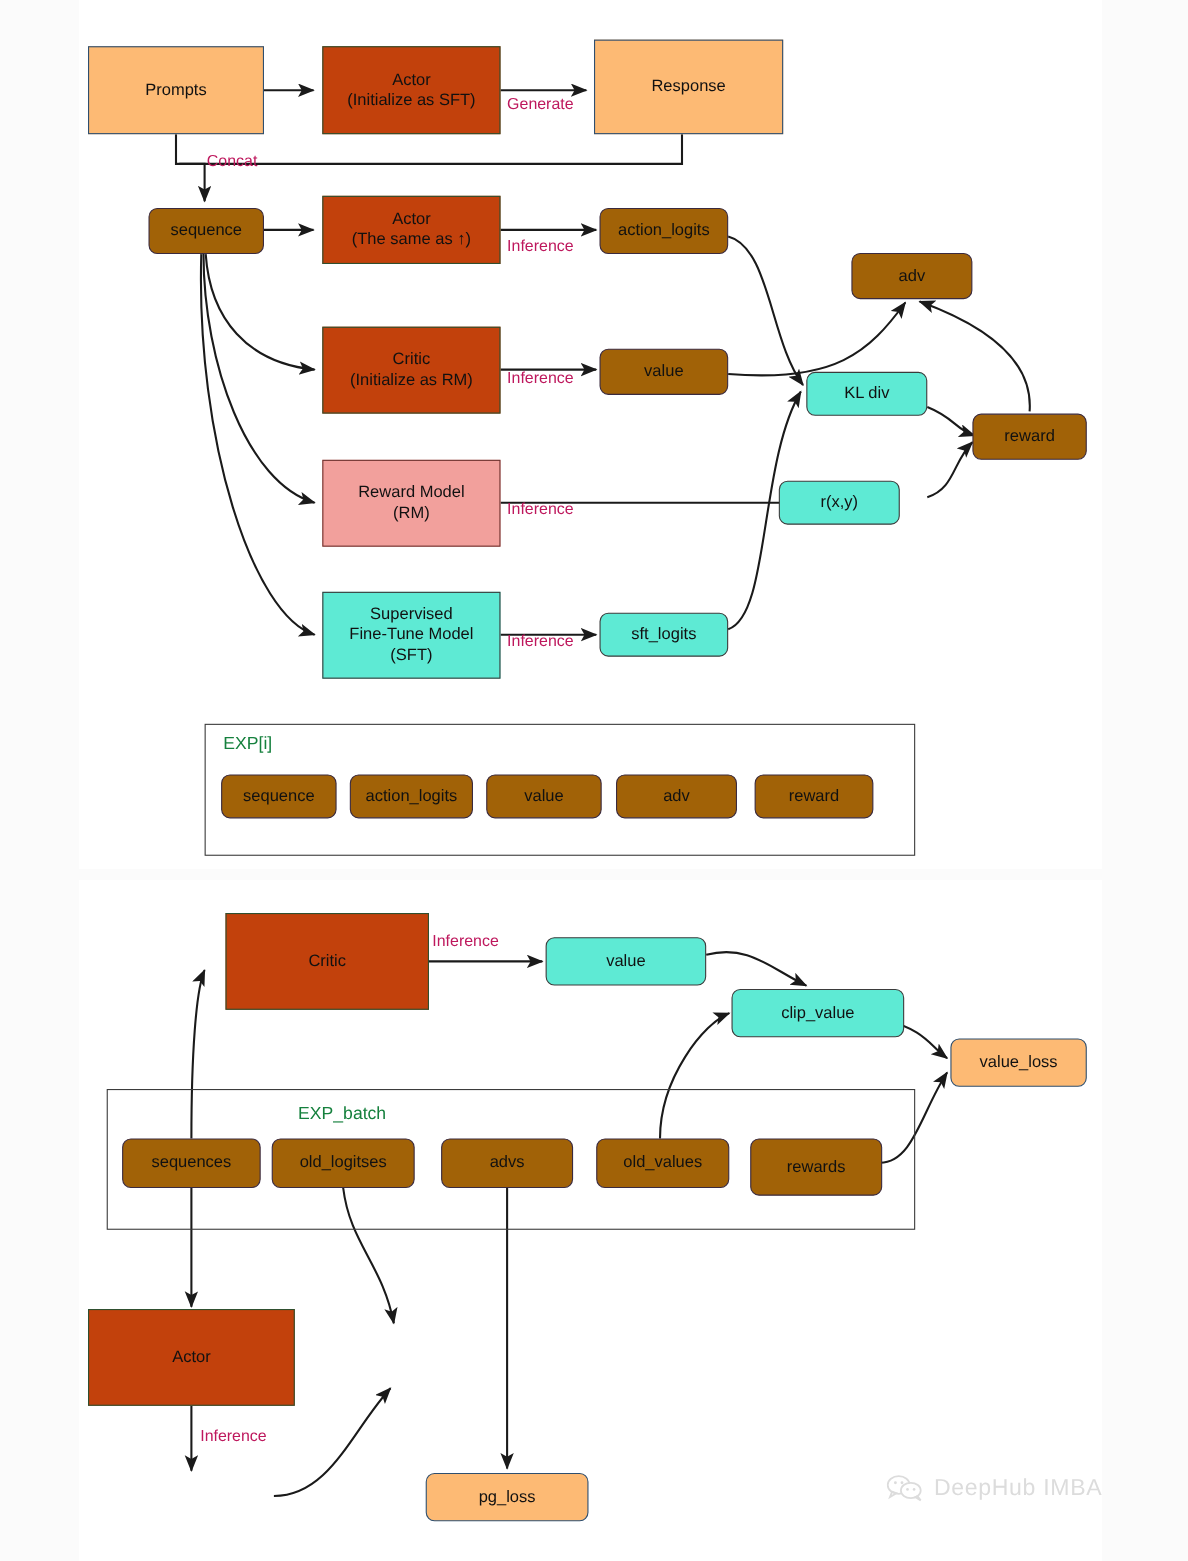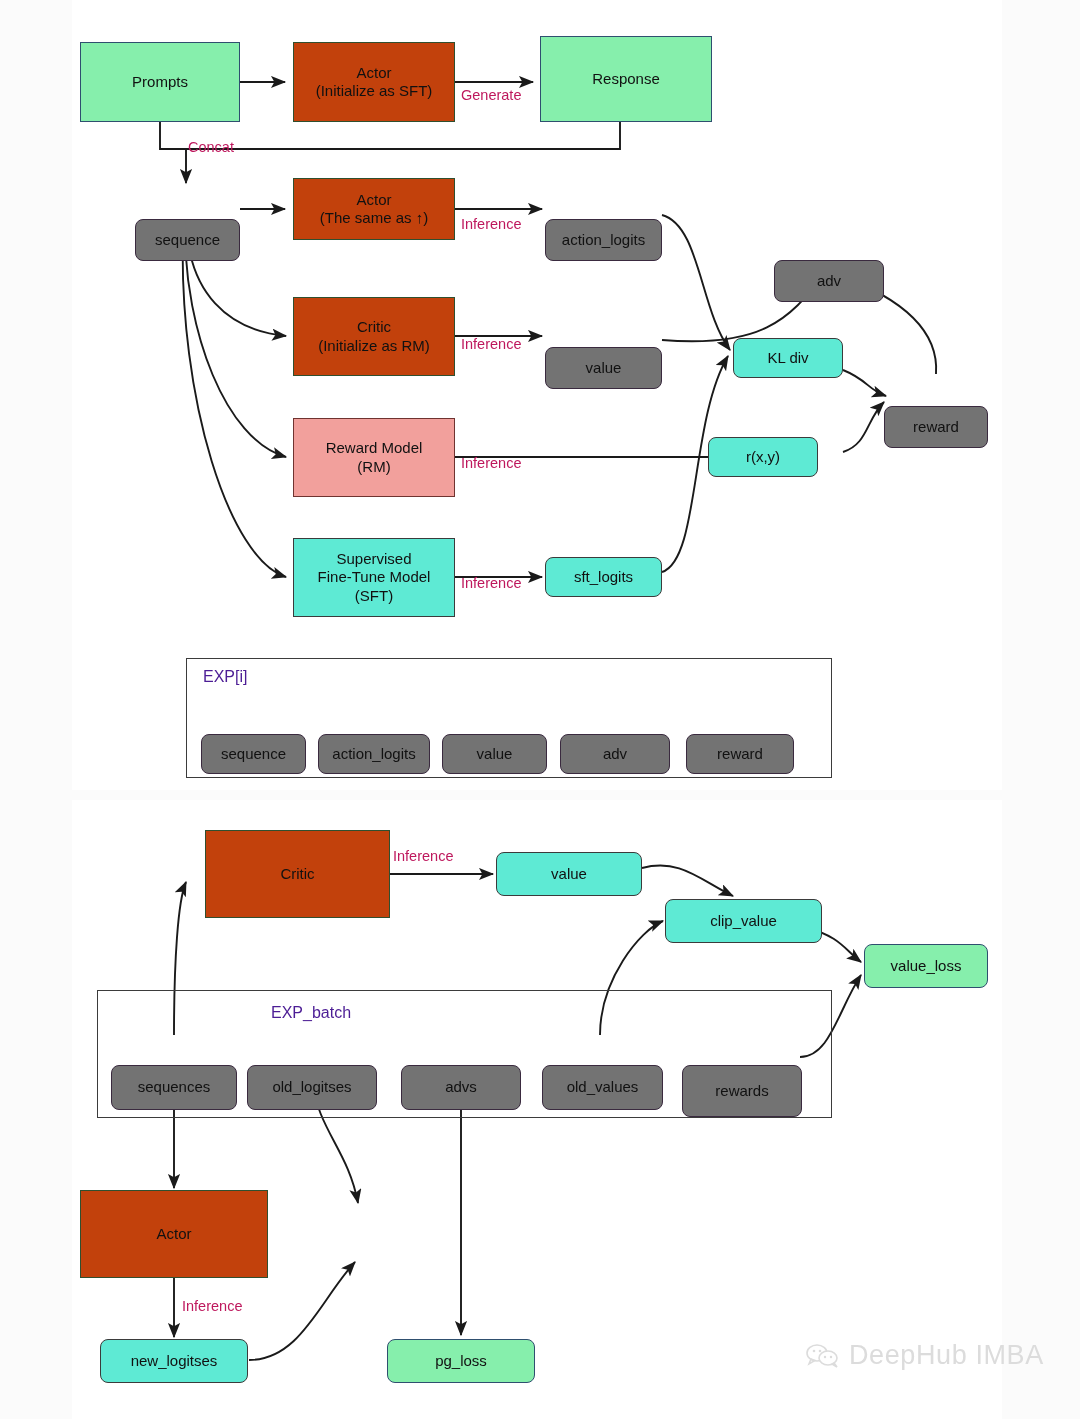--- a/index.html
+++ b/index.html
@@ -40,53 +40,53 @@
     text-align: center;
     color: #111111;
     border: 1.6px solid #3b3b3b;
     line-height: 1.22;
     white-space: pre-line;
     font-size: 15px;
   }
   .rect   { border-radius: 0px; }
   .pill   { border-radius: 8px; }
 
-  .c-blue   { background: #86efac; border-color: #2f4f6f; }
+  .c-blue   { background: #fdba74; border-color: #2f4f6f; }
   .c-green  { background: #c2410c; border-color: #2f4f2f; }
   .c-red    { background: #f2a09c; border-color: #6f3330; }
-  .c-purple { background: #737373; border-color: #3a2a3f; margin-top: 30px; }
+  .c-purple { background: #a16207; border-color: #3a2a3f; }
   .c-gray   { background: #5eead4; border-color: #3b3b3b; }
 
   .group-box {
     position: absolute;
     box-sizing: border-box;
     border: 1.6px solid #3b3b3b;
     background: transparent;
   }
   .group-label {
     position: absolute;
     font-size: 16px;
-    color: #4c1d95;
+    color: #15803d;
   }
 
   .edge-label {
     position: absolute;
     font-size: 14.5px;
     color: #be185d;
     white-space: nowrap;
   }
 
   #watermark {
     position: absolute;
     left: 806px; top: 1340px;
     display: flex;
     align-items: center;
     gap: 9px;
     color: #d9d9d9;
-    font-size: 27px;
+    font-size: 21px;
     letter-spacing: 0.6px;
     user-select: none;
   }
   #watermark .wm-text { color: #dcdcdc; }
 </style>
 </head>
 <body>
 
 <div id="stage">
 
@@ -228,21 +228,20 @@
 
   <div class="node pill c-purple" style="left:111px; top:1035px; width:126px; height:45px;">sequences</div>
   <div class="node pill c-purple" style="left:247px; top:1035px; width:130px; height:45px;">old_logitses</div>
   <div class="node pill c-purple" style="left:401px; top:1035px; width:120px; height:45px;">advs</div>
   <div class="node pill c-purple" style="left:542px; top:1035px; width:121px; height:45px;">old_values</div>
   <div class="node pill c-purple" style="left:682px; top:1035px; width:120px; height:52px;">rewards</div>
 
   <div class="node rect c-green" style="left:80px; top:1190px; width:188px; height:88px;">Actor</div>
 
 
-  <div class="node pill c-gray" style="left:100px; top:1339px; width:148px; height:44px;">new_logitses</div>
 
   <div class="node pill c-blue" style="left:387px; top:1339px; width:148px; height:44px;">pg_loss</div>
 
   <div class="edge-label" style="left:393px; top:848px;">Inference</div>
   <div class="edge-label" style="left:182px; top:1298px;">Inference</div>
 
   <div id="watermark">
     <svg width="34" height="26" viewBox="0 0 34 26">
       <ellipse cx="11" cy="10" rx="10" ry="8" fill="none" stroke="#dcdcdc" stroke-width="1.6"></ellipse>
       <path d="M5,16 L3,21 L9,17.5 z" fill="none" stroke="#dcdcdc" stroke-width="1.6"></path>

